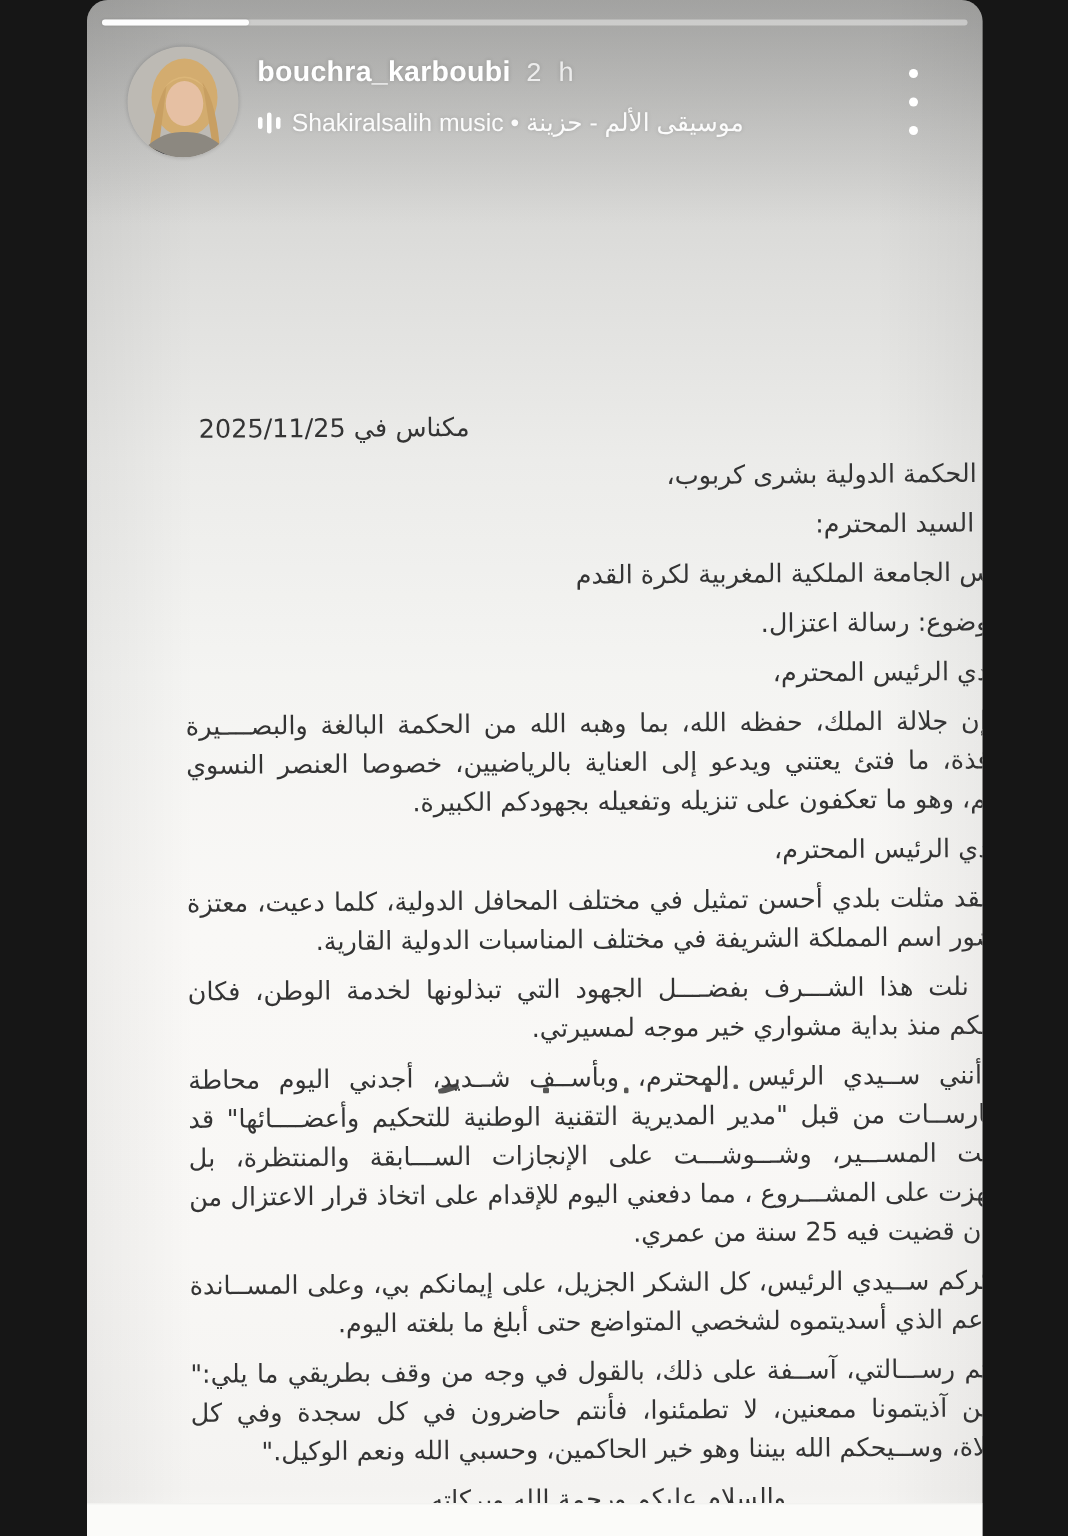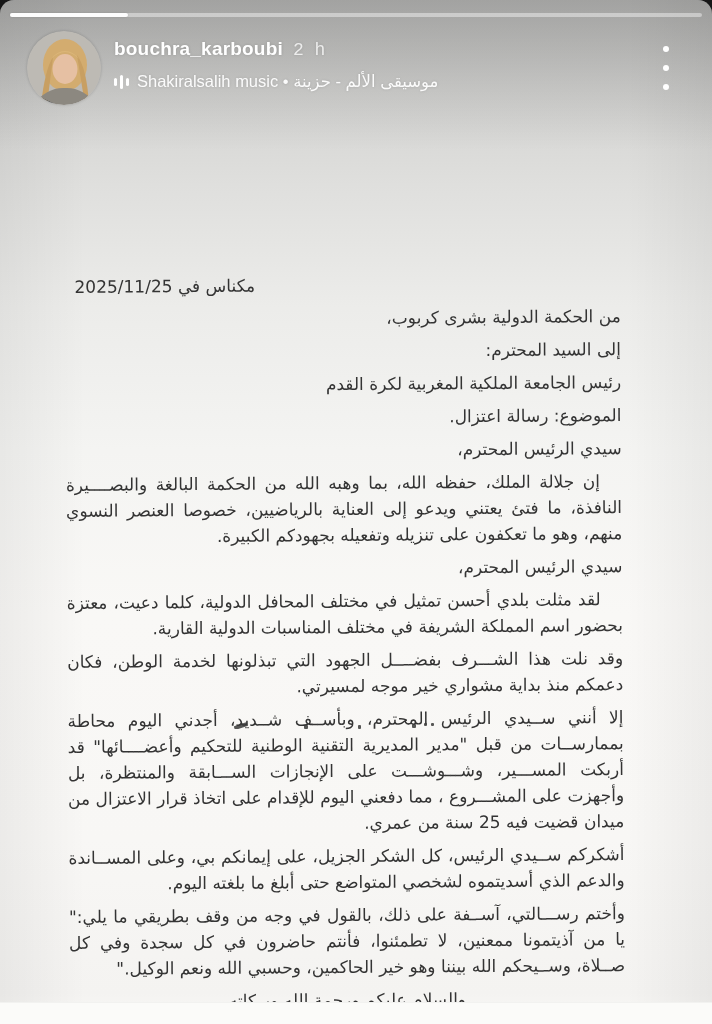--- a/index.html
+++ b/index.html
@@ -1,17 +1,17 @@
 <!DOCTYPE html>
 <html lang="ar"><head>
 <meta charset="utf-8">
 <style>
   html,body{margin:0;padding:0;background:#161616;}
   .story{
-    position:relative;width:712px;height:1024px;margin:0 auto;
+    position:relative;width:597px;height:1024px;margin:0 auto;
     border-radius:14px 14px 0 0;overflow:hidden;
     background:linear-gradient(180deg,#c6c6c4 0%,#d2d2d0 8%,#dfdfdd 18%,#ececea 30%,#f4f4f2 44%,#f9f8f6 60%,#f8f7f5 82%,#f4f3f1 97%,#f9f9f7 100%);
     font-family:"Liberation Sans","DejaVu Sans",sans-serif;
   }
   .story::before{
     content:"";position:absolute;inset:0;pointer-events:none;
     background:linear-gradient(90deg,rgba(0,0,0,0.05),rgba(0,0,0,0) 12%,rgba(0,0,0,0) 88%,rgba(0,0,0,0.05));
   }
   .header-scrim{
     position:absolute;top:0;left:0;right:0;height:150px;pointer-events:none;

